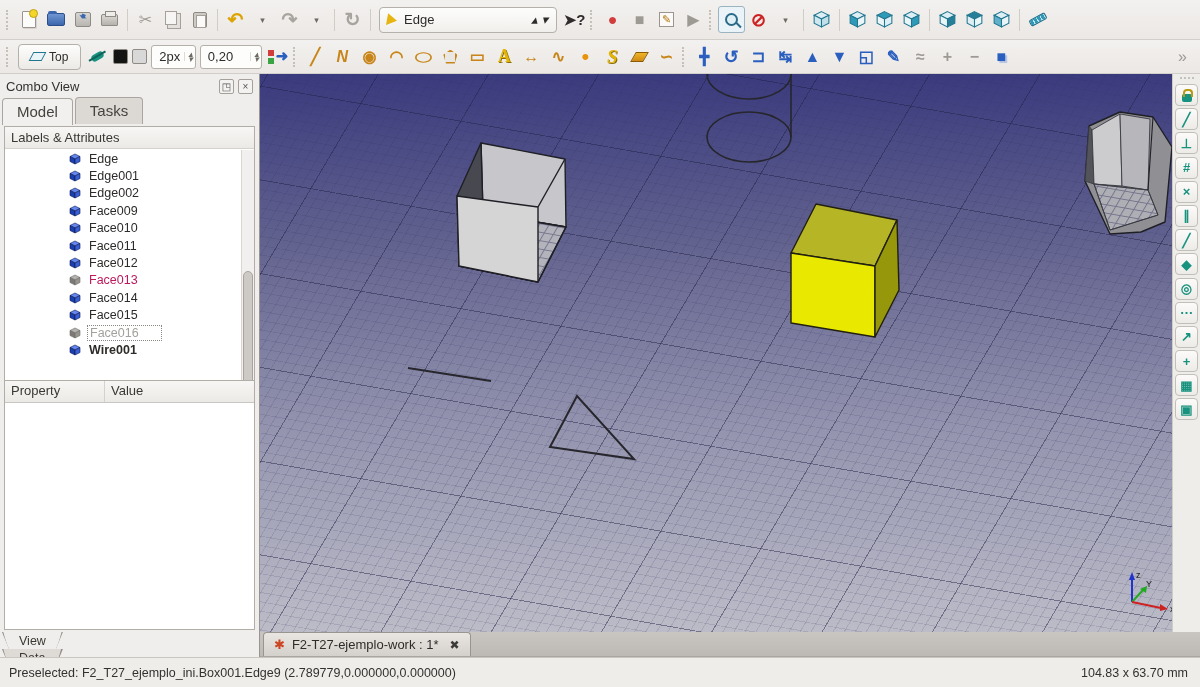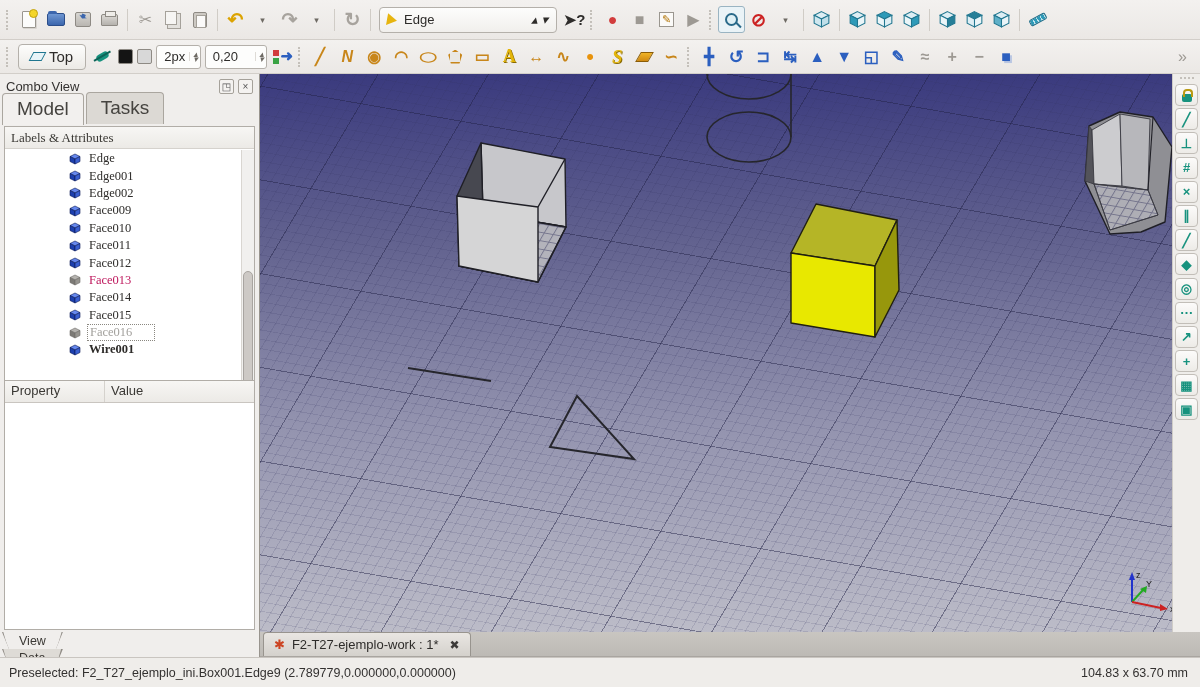--- a/index.html
+++ b/index.html
@@ -52,32 +52,32 @@
   .i-macro { width:15px; height:15px; background:#fbfaf8; border:1px solid #9a968f; display:flex; align-items:center; justify-content:center; font-size:11px; color:#b5790e; }
   .ell { display:inline-block; transform:scaleY(0.62); }
   .i-lock { width:10px; height:8px; background:#17927e; border-radius:2px; position:relative; margin-top:5px; }
   .i-lock:before { content:""; position:absolute; left:1px; top:-5px; width:6px; height:6px; border:2px solid #b99a12; border-bottom:none; border-radius:4px 4px 0 0; }
 
   .spinbox { display:inline-flex; align-items:center; height:24px; background:#fdfdfc; border:1px solid #b4b0aa; border-radius:3px; padding:0 2px 0 7px; margin:0 2px; gap:4px; font-size:13px; color:#2e2c2a; }
   .spinbox .arrs { display:flex; flex-direction:column; align-items:center; line-height:0.55; color:#6e6a64; font-size:9px; padding-left:3px; border-left:1px solid #dedbd6; }
   .combo { display:inline-flex; align-items:center; height:26px; width:178px; background:linear-gradient(#fdfdfc,#f1efec); border:1px solid #b4b0aa; border-radius:4px; padding:0 4px 0 6px; margin:0 4px; gap:6px; }
   .combo .lbl { flex:1; }
   .wb-ico { width:0; height:0; border-left:6px solid transparent; border-right:6px solid transparent; border-bottom:10px solid #e7b50f; transform:rotate(100deg); }
-  .btn { display:inline-flex; align-items:center; height:26px; background:linear-gradient(#fdfdfc,#eceae6); border:1px solid #b4b0aa; border-radius:4px; padding:0 12px; margin:0 3px; font-size:15px; }
+  .btn { display:inline-flex; align-items:center; height:26px; background:linear-gradient(#fdfdfc,#eceae6); border:1px solid #b4b0aa; border-radius:4px; padding:0 12px; margin:0 3px; font-size:12px; }
   svg.cube { width:21px; height:21px; }
 
   
   .left-panel { position:absolute; left:0; top:74px; width:260px; height:583px; background:#f0eeec; border-right:1px solid #98948e; }
   .cv-title { height:24px; display:flex; align-items:center; padding:0 6px; font-size:13px; color:#333130; }
   .cv-title .sp { flex:1; }
   .winbtn { width:15px; height:15px; border:1px solid #a5a19a; border-radius:2px; display:flex; align-items:center; justify-content:center; font-size:10px; color:#555; margin-left:4px; background:#f4f2f0; }
   .cv-tabs { display:flex; padding:0 2px; height:26px; align-items:flex-end; }
-  .cv-tab { padding:4px 14px 5px; font-size:19px; border:1px solid #aaa69f; border-bottom:none; border-radius:4px 4px 0 0; background:#dcd9d4; margin-right:2px; color:#45433f; }
+  .cv-tab { padding:4px 14px 5px; font-size:15px; border:1px solid #aaa69f; border-bottom:none; border-radius:4px 4px 0 0; background:#dcd9d4; margin-right:2px; color:#45433f; }
   .cv-tab.active { background:#f2f0ee; position:relative; top:1px; }
-  .tree-wrap { position:absolute; left:4px; right:4px; top:52px; height:296px; background:#ffffff; border:1px solid #b1ada7;font-family:Liberation Serif, serif; }
+  .tree-wrap { position:absolute; left:4px; right:4px; top:52px; height:296px; background:#ffffff; border:1px solid #b1ada7; }
   .tree-header { height:22px; background:linear-gradient(#f7f6f4,#eceae6); border-bottom:1px solid #d5d2cd; font-size:13px; display:flex; align-items:center; padding:0 6px; color:#3a3834; }
   .tree-rows { position:absolute; top:23px; left:0; right:13px; bottom:8px; overflow:hidden; font-size:12.5px; }
   .trow { display:flex; align-items:center; height:17.4px; padding-left:64px; gap:6px; color:#2e2c2a; white-space:nowrap; }
   .trow.hidden-item { color:#be185d; }
   .trow.bold { font-weight:bold; }
   .trow .flabel { padding:0 2px; }
   .trow.focused .flabel { border:1px dotted #8a8780; padding:0 22px 0 2px; color:#a3a19d; }
   .vscroll { position:absolute; right:0; top:23px; bottom:8px; width:13px; background:#f1f0ee; border-left:1px solid #d9d6d1; }
   .vthumb { position:absolute; left:1px; right:1px; top:46%; height:49%; background:#cdc9c5; border:1px solid #a8a4a0; border-radius:6px; }
   .hscroll { position:absolute; left:0; right:13px; bottom:0; height:8px; background:#f1f0ee; border-top:1px solid #d9d6d1; }

